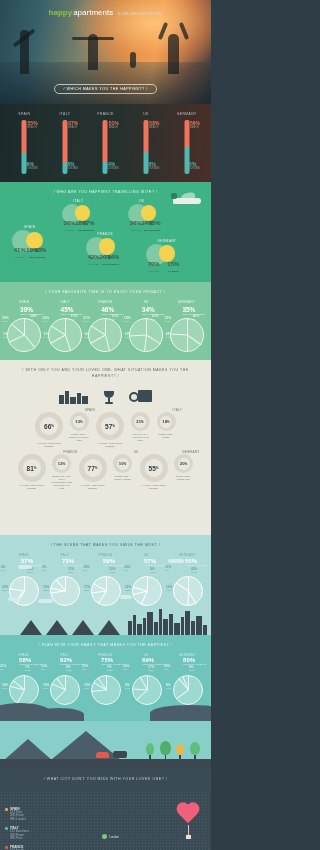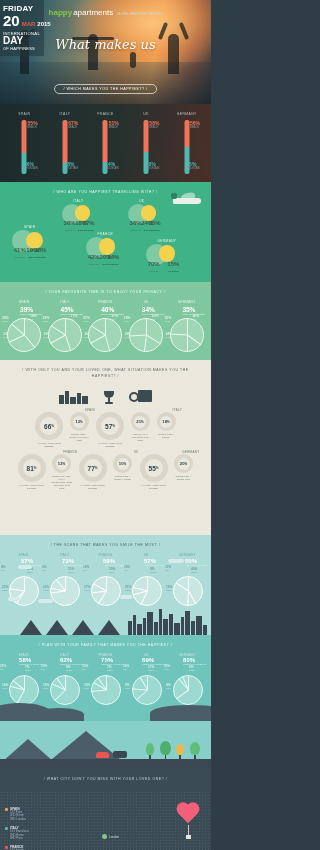--- a/index.html
+++ b/index.html
@@ -242,40 +242,28 @@
 
 <div class="page">
 
   <div class="hero">
     <div class="hero-water"></div>
     <div class="hero-fig fig-a"></div>
     <div class="hero-fig fig-b"></div>
     <div class="hero-fig fig-c"></div>
     <div class="hero-fig fig-d"></div>
 
-    <div class="date-badge">
-      <div class="db-friday">FRIDAY</div>
-      <div class="db-row">
-        <span class="db-day">20</span>
-        <span class="db-mon">MAR</span>
-        <span class="db-year">2015</span>
-      </div>
-      <div class="db-intl">INTERNATIONAL</div>
-      <div class="db-dayword">DAY</div>
-      <div class="db-of">OF HAPPINESS</div>
-    </div>
 
     <div class="brand">
       <span class="brand-only">happy</span>
       <span class="brand-apts">apartments</span>
       <span class="brand-tag">GLOBAL APARTMENT RENTALS</span>
     </div>
 
     <div class="hero-title">
-      <div>What makes us</div>
     </div>
 
     <div class="hero-cta">/ WHICH MAKES YOU THE HAPPIEST? /</div>
   </div>
 
   <div class="bars">
     <div class="bars-row">
         <div class="bar-col">
           <div class="bar-country">SPAIN</div>
           <div class="bar-stack">

